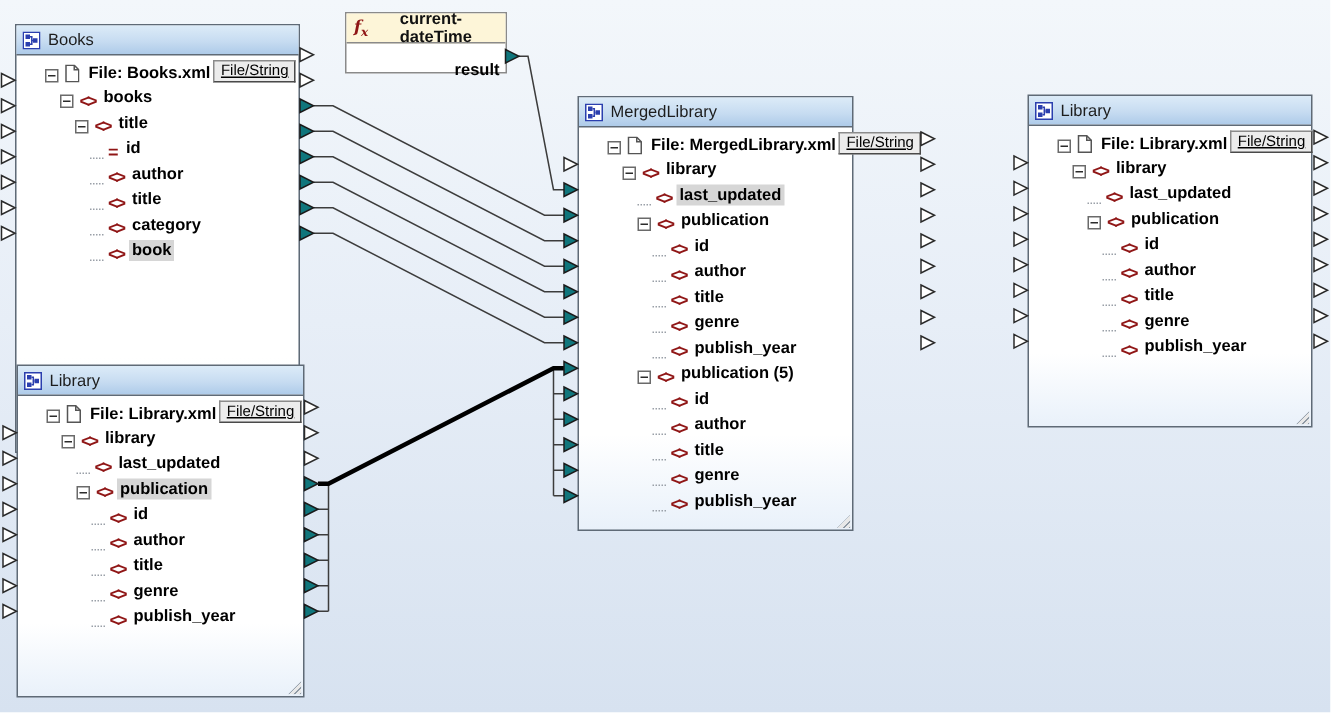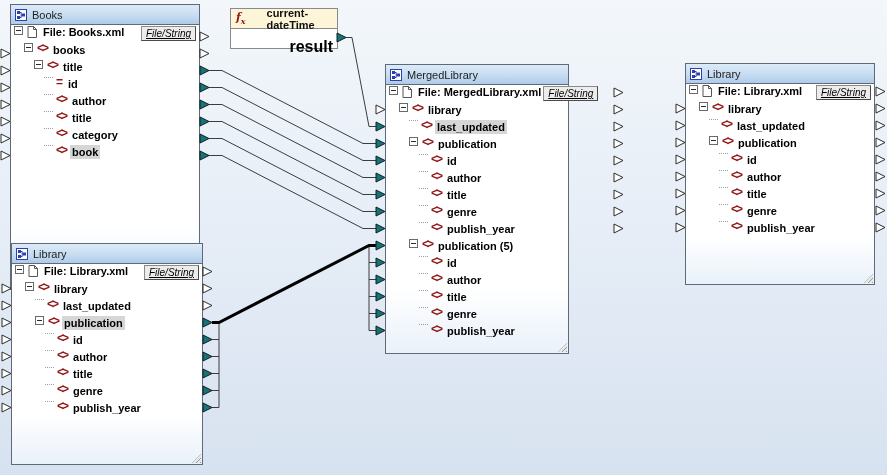--- a/index.html
+++ b/index.html
@@ -21,23 +21,23 @@
     height:19px;
     background:linear-gradient(180deg,#dcebf8 0%,#c7dcf1 55%,#aecbe9 100%);
     border-bottom:1px solid #5f6a76;
     display:flex;align-items:center;gap:5px;
     padding:0 4px;
     font-size:11px;color:#1d1d1d;
     white-space:nowrap;overflow:hidden;
   }
   .rows{padding-top:1px;}
   .row{
-    height:17px;display:flex;align-items:flex-start;
+    height:17px;display:flex;align-items:flex-end;
     font-size:11px;font-weight:bold;color:#000;
-    white-space:nowrap;position:relative;
+    white-space:nowrap;position:relative;margin-left:16px;
   }
   .row.file{padding-left:3px;}
   .row.l1{padding-left:13px;}
   .row.l2{padding-left:23px;}
   .row.l3{padding-left:33px;}
   .exp{
     width:9px;height:9px;box-sizing:border-box;
     border:1px solid #6a6a6a;background:#fff;
     position:relative;flex:0 0 9px;margin-right:4px;
   }
@@ -62,21 +62,20 @@
   .flbl{padding:0 2px;}
   .fsbtn{
     margin-left:auto;margin-right:3px;
     font-family:"Liberation Sans",sans-serif;
     font-size:10px;font-weight:normal;
     text-decoration:underline;color:#000;
     background:#ececec;
     border:1px solid #8b8b8b;border-right-color:#4a4a4a;border-bottom-color:#4a4a4a;
     height:15px;line-height:13px;padding:0 4px;
     cursor:pointer;
-    font-style:italic;
   }
   .grip{
     position:absolute;right:1px;bottom:1px;width:9px;height:9px;
     clip-path:polygon(100% 0,100% 100%,0 100%);
     background:repeating-linear-gradient(-45deg,#8f9aa5 0 1px,#e8e8e8 1px 3px);
   }
   .func{
     position:absolute;left:230px;top:8px;width:108px;height:41px;
     background:#ffffff;border:1px solid #8a8a8a;box-sizing:border-box;
   }
@@ -85,36 +84,36 @@
     display:flex;align-items:center;gap:21px;padding:0 5px;
     font-size:11px;font-weight:bold;color:#111;
   }
   .fx{
     color:#8f1515;font-style:italic;font-weight:bold;
     font-family:"DejaVu Serif",serif;font-size:11px;
   }
   .fx sub{font-size:8px;}
   .func-result{
     height:36px;display:flex;align-items:center;justify-content:flex-end;
-    padding-right:4px;font-size:16px;font-weight:bold;color:#000;
+    padding-right:4px;font-size:11px;font-weight:bold;color:#000;
   }
   #wires{position:absolute;left:0;top:0;pointer-events:none;}
   .wire{fill:none;stroke:#3c3c3c;stroke-width:1;}
   .wire.sel{stroke:#000;stroke-width:3;}
   .pf{fill:#10767c;stroke:#1b1b1b;stroke-width:1;}
   .ph{fill:#ffffff;stroke:#2b2b2b;stroke-width:1;}
   .hicon{flex:0 0 12px;}
   .ficon{flex:0 0 10px;margin-right:4px;}
 </style>
 </head>
 <body>
 
 <div id="canvas">
 
-  <div class="comp" style="left:10px;top:4px;width:190px;height:286px">
+  <div class="comp" style="left:10px;top:16px;width:190px;height:286px">
     <div class="comp-header">
       <svg class="hicon" width="12" height="12" viewBox="0 0 12 12">
           <rect x="0.5" y="0.5" width="11" height="11" fill="#fff" stroke="#2b3fae"></rect>
           <rect x="2" y="2" width="3" height="3" fill="#2b3fae"></rect>
           <rect x="2" y="7" width="3" height="3" fill="#2b3fae"></rect>
           <rect x="7" y="4.5" width="3" height="3" fill="#2b3fae"></rect>
           <path d="M5 3.5 H6.2 V8.5 H5 M6.2 6 H7" stroke="#2b3fae" fill="none"></path>
         </svg>
       <span>Books</span>
     </div>

